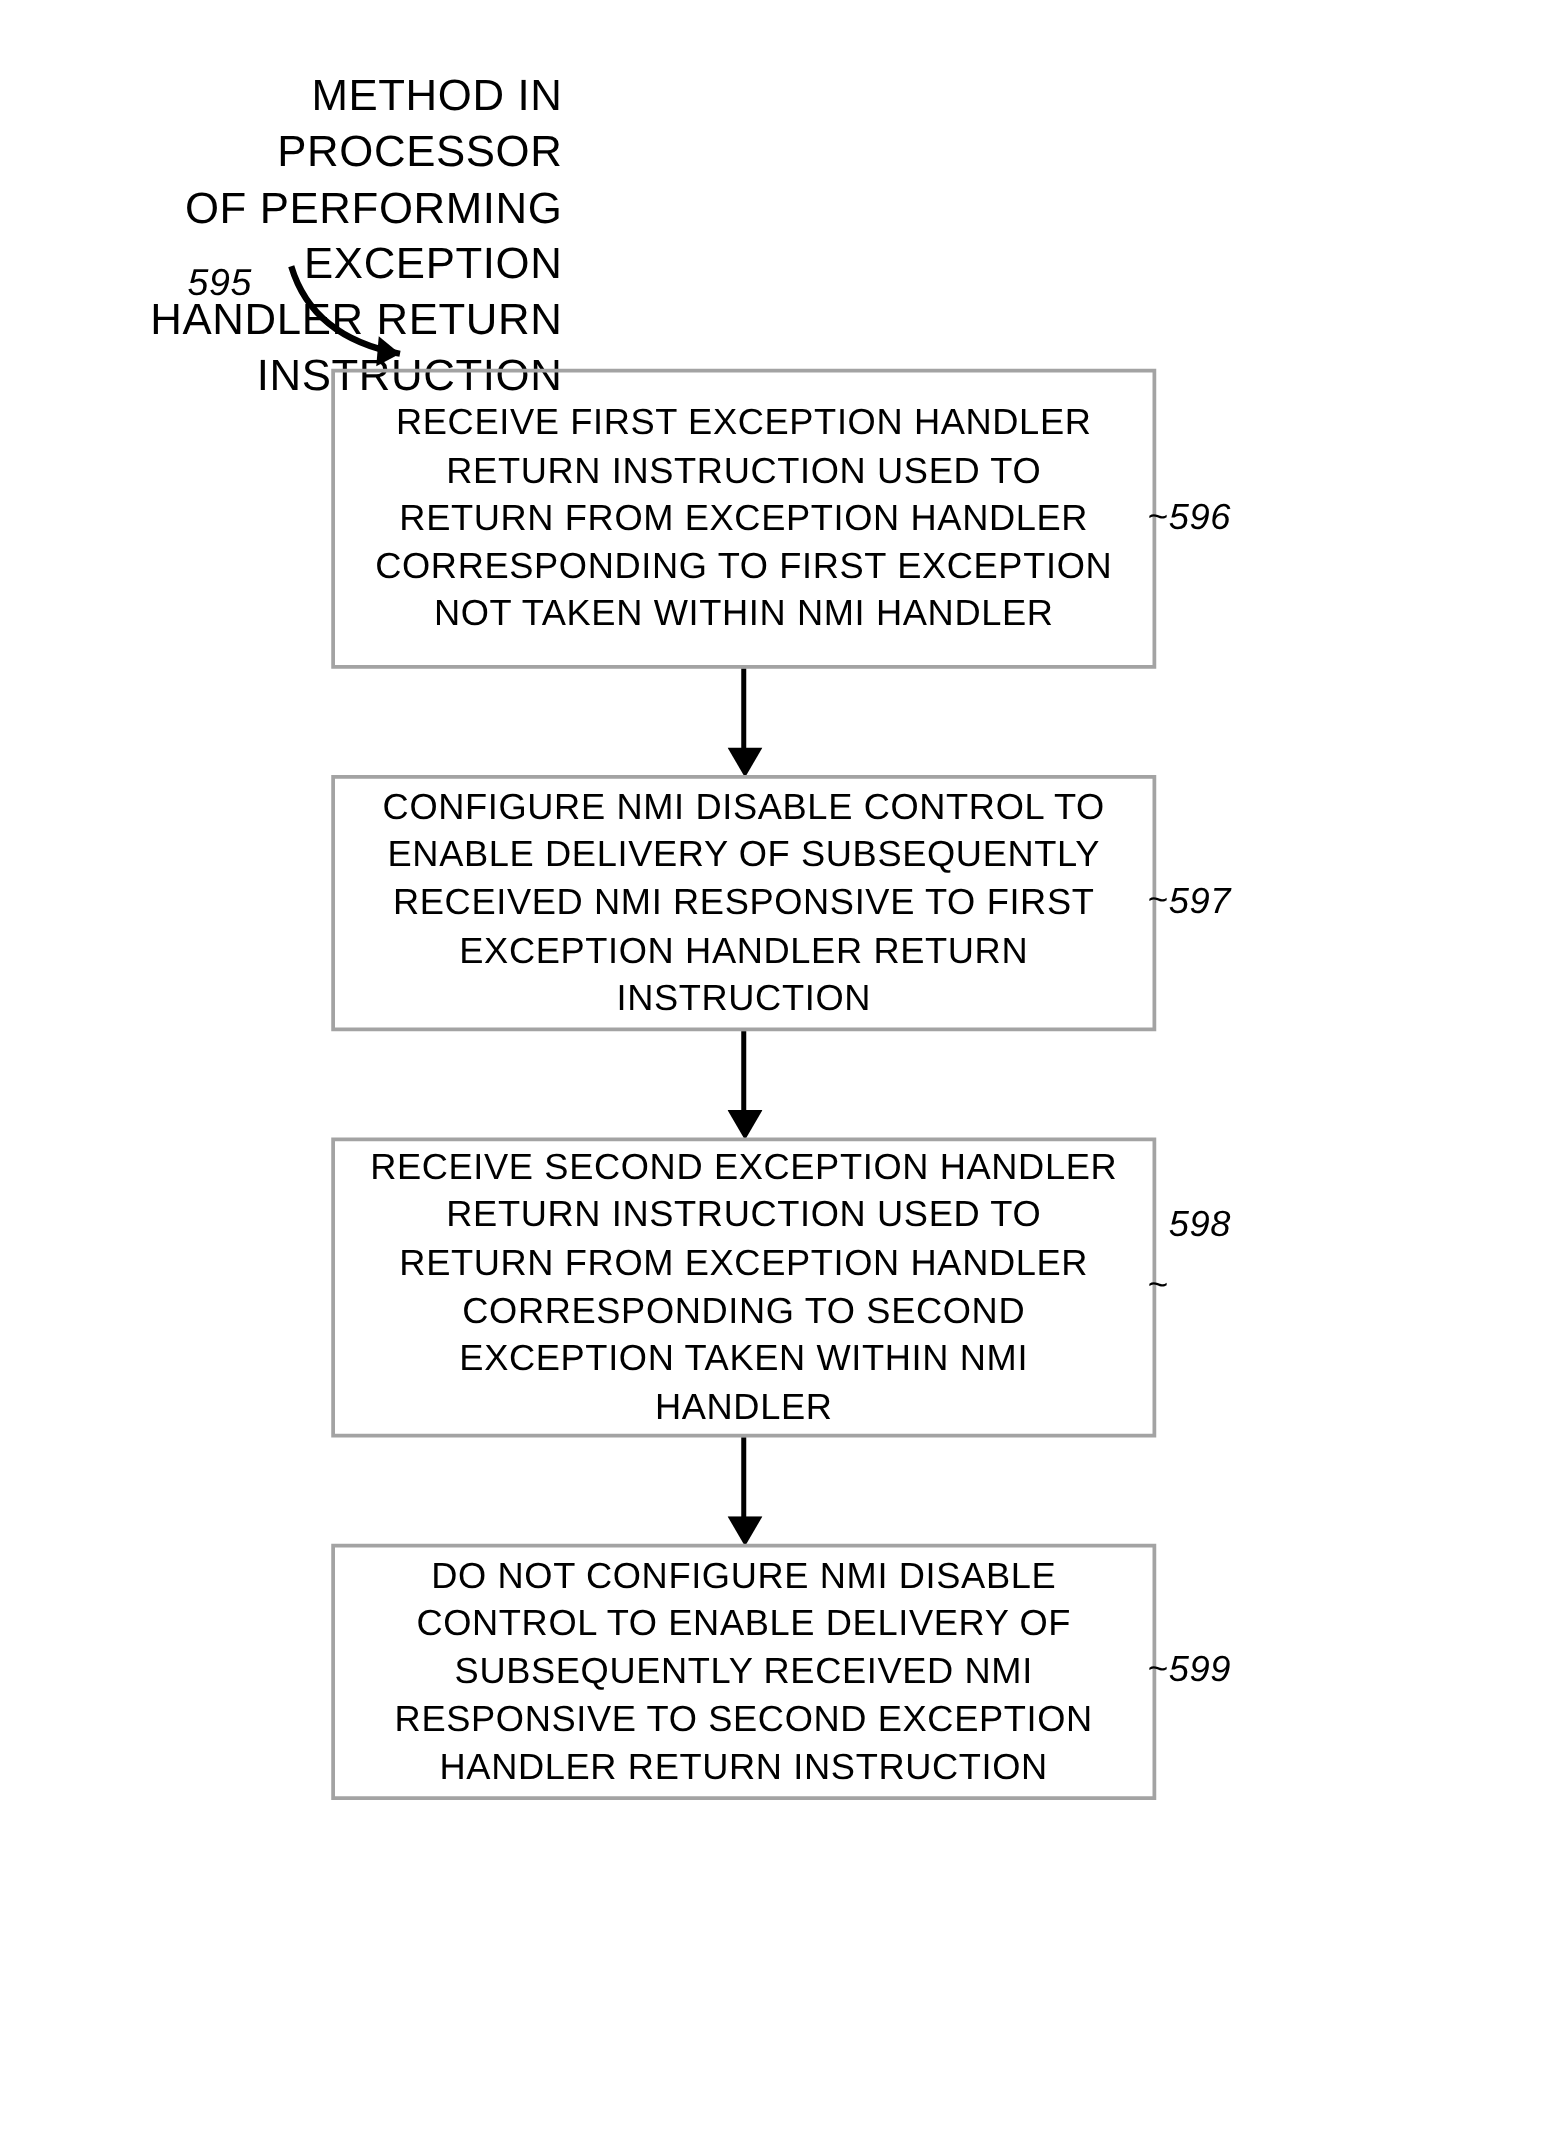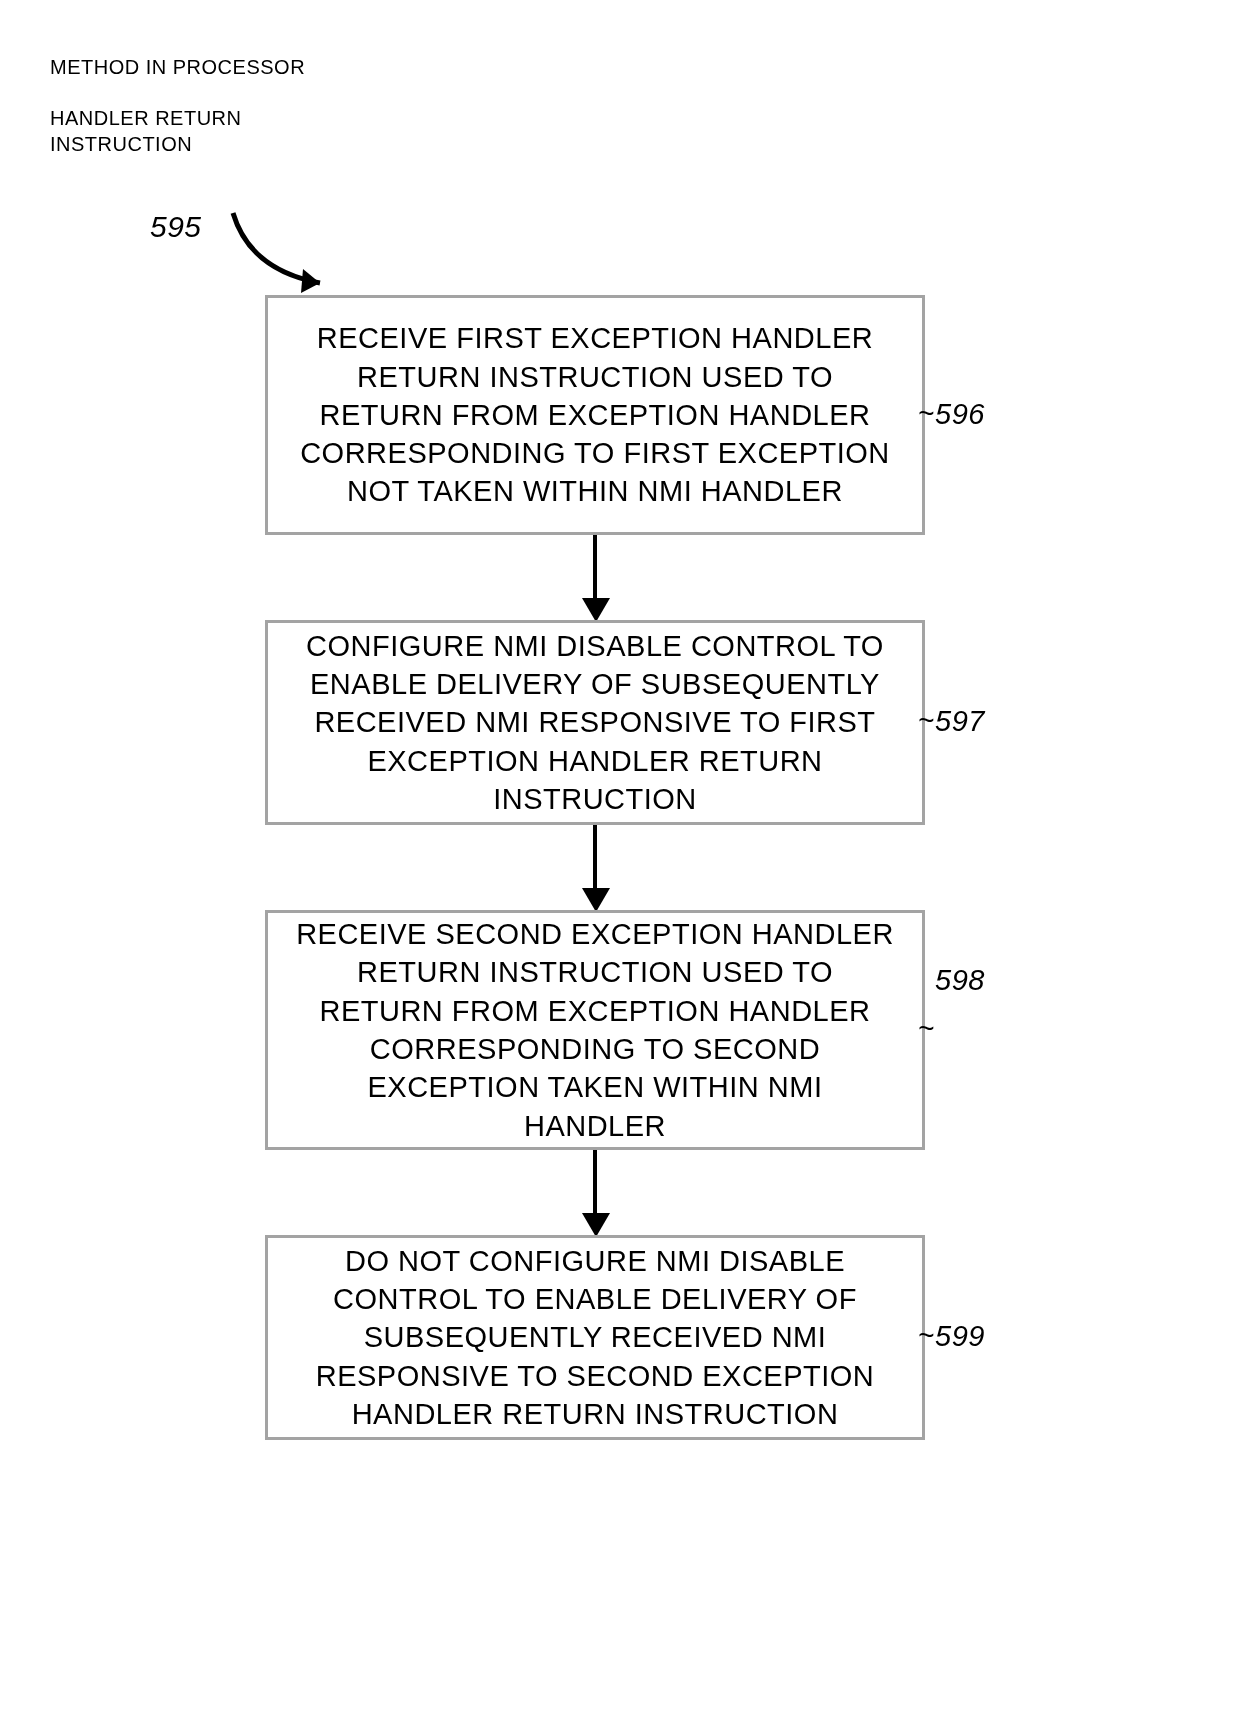--- a/index.html
+++ b/index.html
@@ -9,22 +9,22 @@
     font-family: Arial, Helvetica, sans-serif;
     width: 1240px;
     height: 1709px;
     position: relative;
   }
   .title-block {
     position: absolute;
     left: 50px;
     top: 55px;
     width: 400px;
-    text-align: left;
-    font-size: 20px;
+    text-align: right;
+    font-size: 35px;
     line-height: 1.28;
     letter-spacing: 0.5px;
   }
   .title-ref {
     position: absolute;
     left: 150px;
     top: 210px;
     font-size: 30px;
     font-style: italic;
     letter-spacing: 0.5px;
@@ -71,21 +71,21 @@
   .conn-head {
     position: absolute;
     left: 582px;
   }
 </style>
 </head>
 <body>
 
 <div class="title-block">
   <span>METHOD IN PROCESSOR</span><br>
-  <br>
+  <span>OF PERFORMING EXCEPTION</span><br>
   <span>HANDLER RETURN</span><br>
   <span>INSTRUCTION</span>
 </div>
 <div class="title-ref">595</div>
 
 <svg class="arrow-curve" width="140" height="110">
   <path d="M 8 18 Q 25 75 95 88" stroke="#000" stroke-width="5" fill="none"></path>
   <polygon points="95,88 78,74 76,98" fill="#000"></polygon>
 </svg>
 

